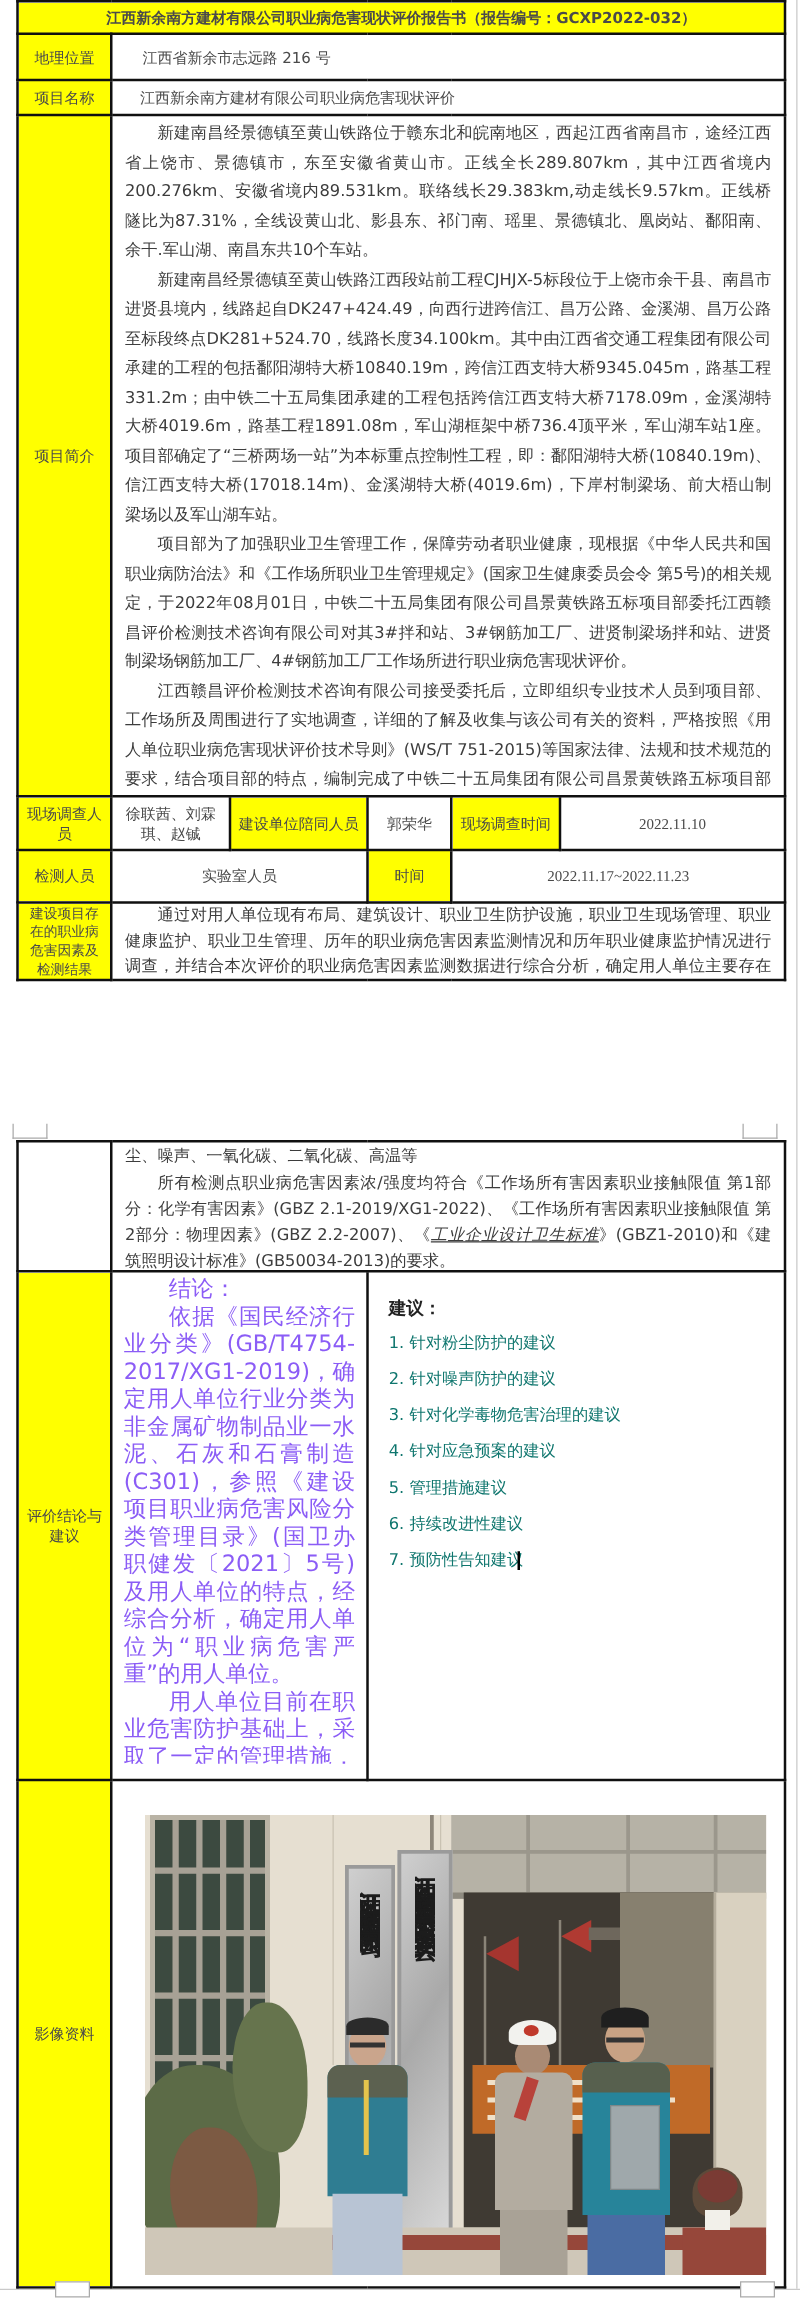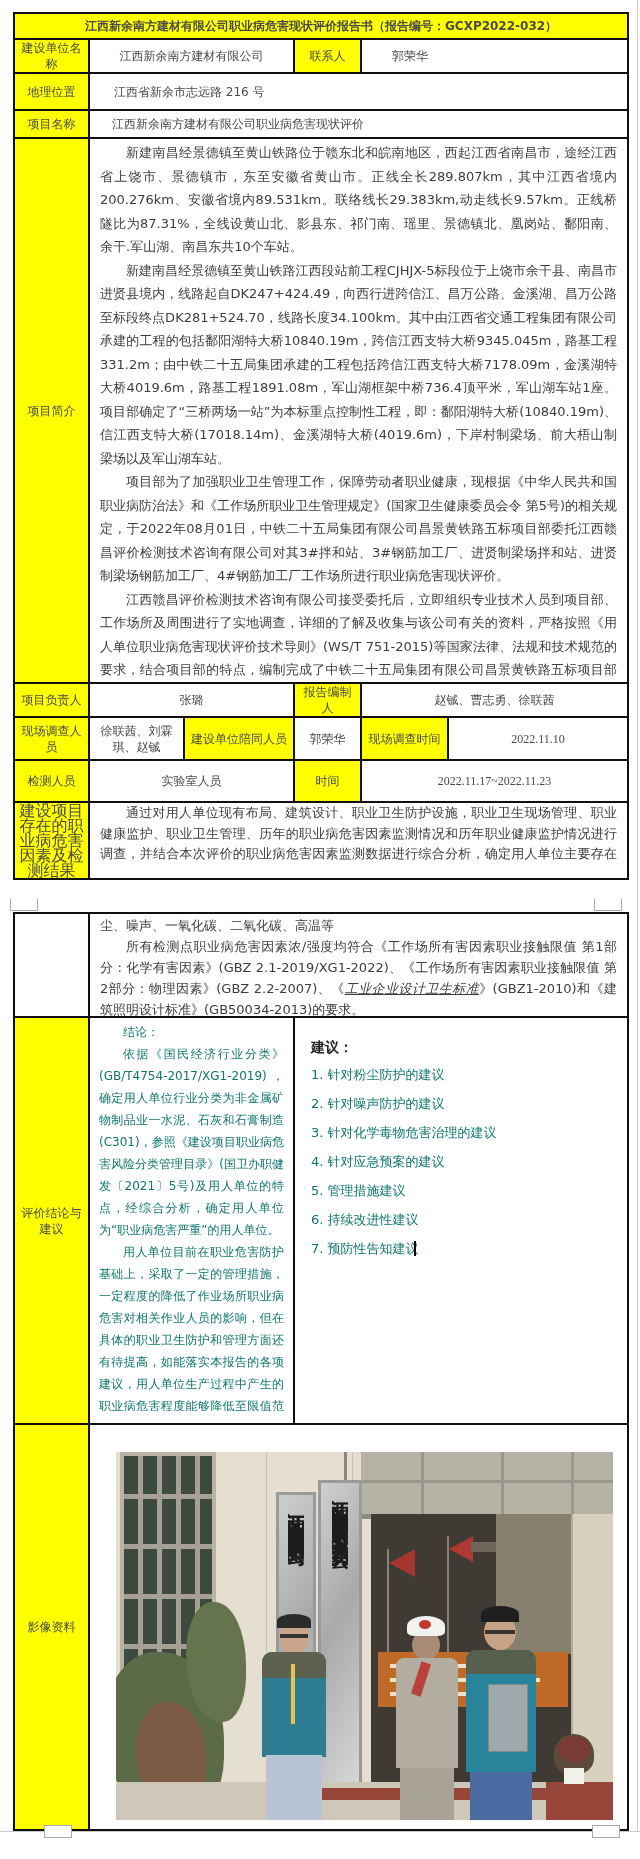--- a/index.html
+++ b/index.html
@@ -2,40 +2,40 @@
 <html style="--hl: #ffff00;"><head>
 <meta charset="utf-8">
 <style>
   html,body{margin:0;padding:0;background:#ffffff;}
   .page{position:relative;width:640px;height:1859px;background:#fff;overflow:hidden;
         font-family:"DejaVu Sans",sans-serif;color:#454545;}
   
   table.doc{border-collapse:collapse;table-layout:fixed;position:absolute;left:13px;width:614px;}
   table.doc td{border:2px solid #101010;padding:0 4px;vertical-align:middle;
                font-size:12px;line-height:16px;color:#4a4a4a;overflow:hidden;}
-  .t1{top:12px;}
+  .t1{top:0;}
   .t2{top:912px;}
   td.hl{background:var(--hl,#ffff00);text-align:center;}
   td.val{background:#fff;text-align:center;font-size:13px;}
   td.left{text-align:left;}
   .title-cell{background:var(--hl,#ffff00);text-align:center;font-weight:bold;
               font-size:13.5px;color:#000;letter-spacing:0;}
   .lbl-sm{font-size:11px;line-height:15px;padding:0 1px;}
   .serif-date{font-family:"Liberation Serif",serif;font-size:14px;color:#10101e;}
   .body-text{font-size:13px;line-height:23.5px;text-align:justify;color:#3d3d3d;padding:2px 6px;}
   .body-text p{margin:0;text-indent:2em;}
   .clip{overflow:hidden;}
   .h-intro{height:539px;}
   .h-hazard{height:57px;}
   .cont-text{font-size:13px;line-height:21px;text-align:justify;color:#3d3d3d;padding:1px 6px;height:100px;}
   .cont-text p{margin:0;}
   .cont-text p.ind{text-indent:2em;}
   .u{text-decoration:underline;font-style:italic;}
   
-  .concl{font-size:12px;line-height:22px;text-align:justify;color:#0f766e;padding:3px 5px;height:387px;}
+  .concl{font-size:18px;line-height:22px;text-align:justify;color:#8b5cf6;padding:3px 5px;height:387px;}
   .concl p{margin:0;text-indent:2em;}
   .sugg{padding:16px 0 0 12px;height:389px;}
   .sugg-title{font-weight:bold;font-size:14px;color:#222;line-height:26px;}
   .sugg-item{font-size:13px;line-height:29px;color:#0f766e;position:relative;}
   .caret{position:absolute;left:103px;top:7px;width:2px;height:15px;background:#000;}
   
   .page-edge-v{position:absolute;top:0;right:2px;width:1px;height:1831px;background:#c9c9c9;}
   .page-edge-h{position:absolute;left:0;top:1831px;width:640px;height:1px;background:#c9c9c9;}
   .pb-mark{position:absolute;width:26px;height:11px;border:1px solid #aaaaaa;background:#fff;}
   
@@ -80,67 +80,55 @@
         <col style="width:95px">
         <col style="width:110px">
       <col style="width:67px">
         <col style="width:87px">
         <col style="width:180px">
     </colgroup>
     <tbody>
         <tr style="height:26px">
       <td colspan="6" class="title-cell">江西新余南方建材有限公司职业病危害现状评价报告书（报告编号：GCXP2022-032）</td>
     </tr>
-    <tr style="height:30px">
-      <td class="hl lbl-sm">建设单位名称</td>
-      <td colspan="2" class="val">江西新余南方建材有限公司</td>
-      <td class="hl">联系人</td>
-      <td colspan="2" class="val left" style="padding-left:30px">郭荣华</td>
-    </tr>
     <tr style="height:37px">
       <td class="hl">地理位置</td>
       <td colspan="5" class="val left" style="padding-left:24px">江西省新余市志远路 216 号</td>
     </tr>
     <tr style="height:28px">
       <td class="hl">项目名称</td>
       <td colspan="5" class="val left" style="padding-left:22px">江西新余南方建材有限公司职业病危害现状评价</td>
     </tr>
     <tr>
       <td class="hl">项目简介</td>
       <td colspan="5" style="vertical-align:top">
         <div class="body-text clip h-intro">
           <p>新建南昌经景德镇至黄山铁路位于赣东北和皖南地区，西起江西省南昌市，途经江西省上饶市、景德镇市，东至安徽省黄山市。正线全长289.807km，其中江西省境内200.276km、安徽省境内89.531km。联络线长29.383km,动走线长9.57km。正线桥隧比为87.31%，全线设黄山北、影县东、祁门南、瑶里、景德镇北、凰岗站、鄱阳南、余干.军山湖、南昌东共10个车站。</p>
           <p>新建南昌经景德镇至黄山铁路江西段站前工程CJHJX-5标段位于上饶市余干县、南昌市进贤县境内，线路起自DK247+424.49，向西行进跨信江、昌万公路、金溪湖、昌万公路至标段终点DK281+524.70，线路长度34.100km。其中由江西省交通工程集团有限公司承建的工程的包括鄱阳湖特大桥10840.19m，跨信江西支特大桥9345.045m，路基工程331.2m；由中铁二十五局集团承建的工程包括跨信江西支特大桥7178.09m，金溪湖特大桥4019.6m，路基工程1891.08m，军山湖框架中桥736.4顶平米，军山湖车站1座。项目部确定了“三桥两场一站”为本标重点控制性工程，即：鄱阳湖特大桥(10840.19m)、信江西支特大桥(17018.14m)、金溪湖特大桥(4019.6m)，下岸村制梁场、前大梧山制梁场以及军山湖车站。</p>
           <p>项目部为了加强职业卫生管理工作，保障劳动者职业健康，现根据《中华人民共和国职业病防治法》和《工作场所职业卫生管理规定》(国家卫生健康委员会令 第5号)的相关规定，于2022年08月01日，中铁二十五局集团有限公司昌景黄铁路五标项目部委托江西赣昌评价检测技术咨询有限公司对其3#拌和站、3#钢筋加工厂、进贤制梁场拌和站、进贤制梁场钢筋加工厂、4#钢筋加工厂工作场所进行职业病危害现状评价。</p>
           <p>江西赣昌评价检测技术咨询有限公司接受委托后，立即组织专业技术人员到项目部、工作场所及周围进行了实地调查，详细的了解及收集与该公司有关的资料，严格按照《用人单位职业病危害现状评价技术导则》(WS/T 751-2015)等国家法律、法规和技术规范的要求，结合项目部的特点，编制完成了中铁二十五局集团有限公司昌景黄铁路五标项目部3#拌和站、3#钢筋加工厂、进贤制梁场拌和站、进贤制梁场钢筋加工厂、4#钢筋加工厂职业病危害现状评价报告书。</p>
         </div>
       </td>
     </tr>
-    <tr style="height:32px">
-      <td class="hl">项目负责人</td>
-      <td colspan="2" class="val">张璐</td>
-      <td class="hl lbl-sm">报告编制人</td>
-      <td colspan="2" class="val">赵铖、曹志勇、徐联茜</td>
-    </tr>
     <tr style="height:43px">
       <td class="hl lbl-sm">现场调查人员</td>
       <td class="val" style="font-size:12px">徐联茜、刘霖琪、赵铖</td>
       <td class="hl lbl-sm">建设单位陪同人员</td>
       <td class="val">郭荣华</td>
       <td class="hl lbl-sm">现场调查时间</td>
       <td class="val serif-date">2022.11.10</td>
     </tr>
     <tr style="height:42px">
       <td class="hl">检测人员</td>
       <td colspan="2" class="val">实验室人员</td>
       <td class="hl">时间</td>
       <td colspan="2" class="val serif-date">2022.11.17~2022.11.23</td>
     </tr>
     <tr>
-      <td class="hl lbl-sm" style="font-size:16px;line-height:15px">建设项目存在的职业病危害因素及检测结果</td>
+      <td class="hl lbl-sm" style="font-size:11px;line-height:15px">建设项目存在的职业病危害因素及检测结果</td>
       <td colspan="5" style="vertical-align:top">
         <div class="body-text clip h-hazard" style="line-height:20.5px;padding-top:0">
           <p>通过对用人单位现有布局、建筑设计、职业卫生防护设施，职业卫生现场管理、职业健康监护、职业卫生管理、历年的职业病危害因素监测情况和历年职业健康监护情况进行调查，并结合本次评价的职业病危害因素监测数据进行综合分析，确定用人单位主要存在的职业病危害因素有水泥粉尘、石膏粉尘、矽尘、石灰石粉尘、其他粉</p>
         </div>
       </td>
     </tr>
   </tbody>
     </table>
 
   <div class="pb-mark" style="left:10px;top:899px;border-top:none"></div>

